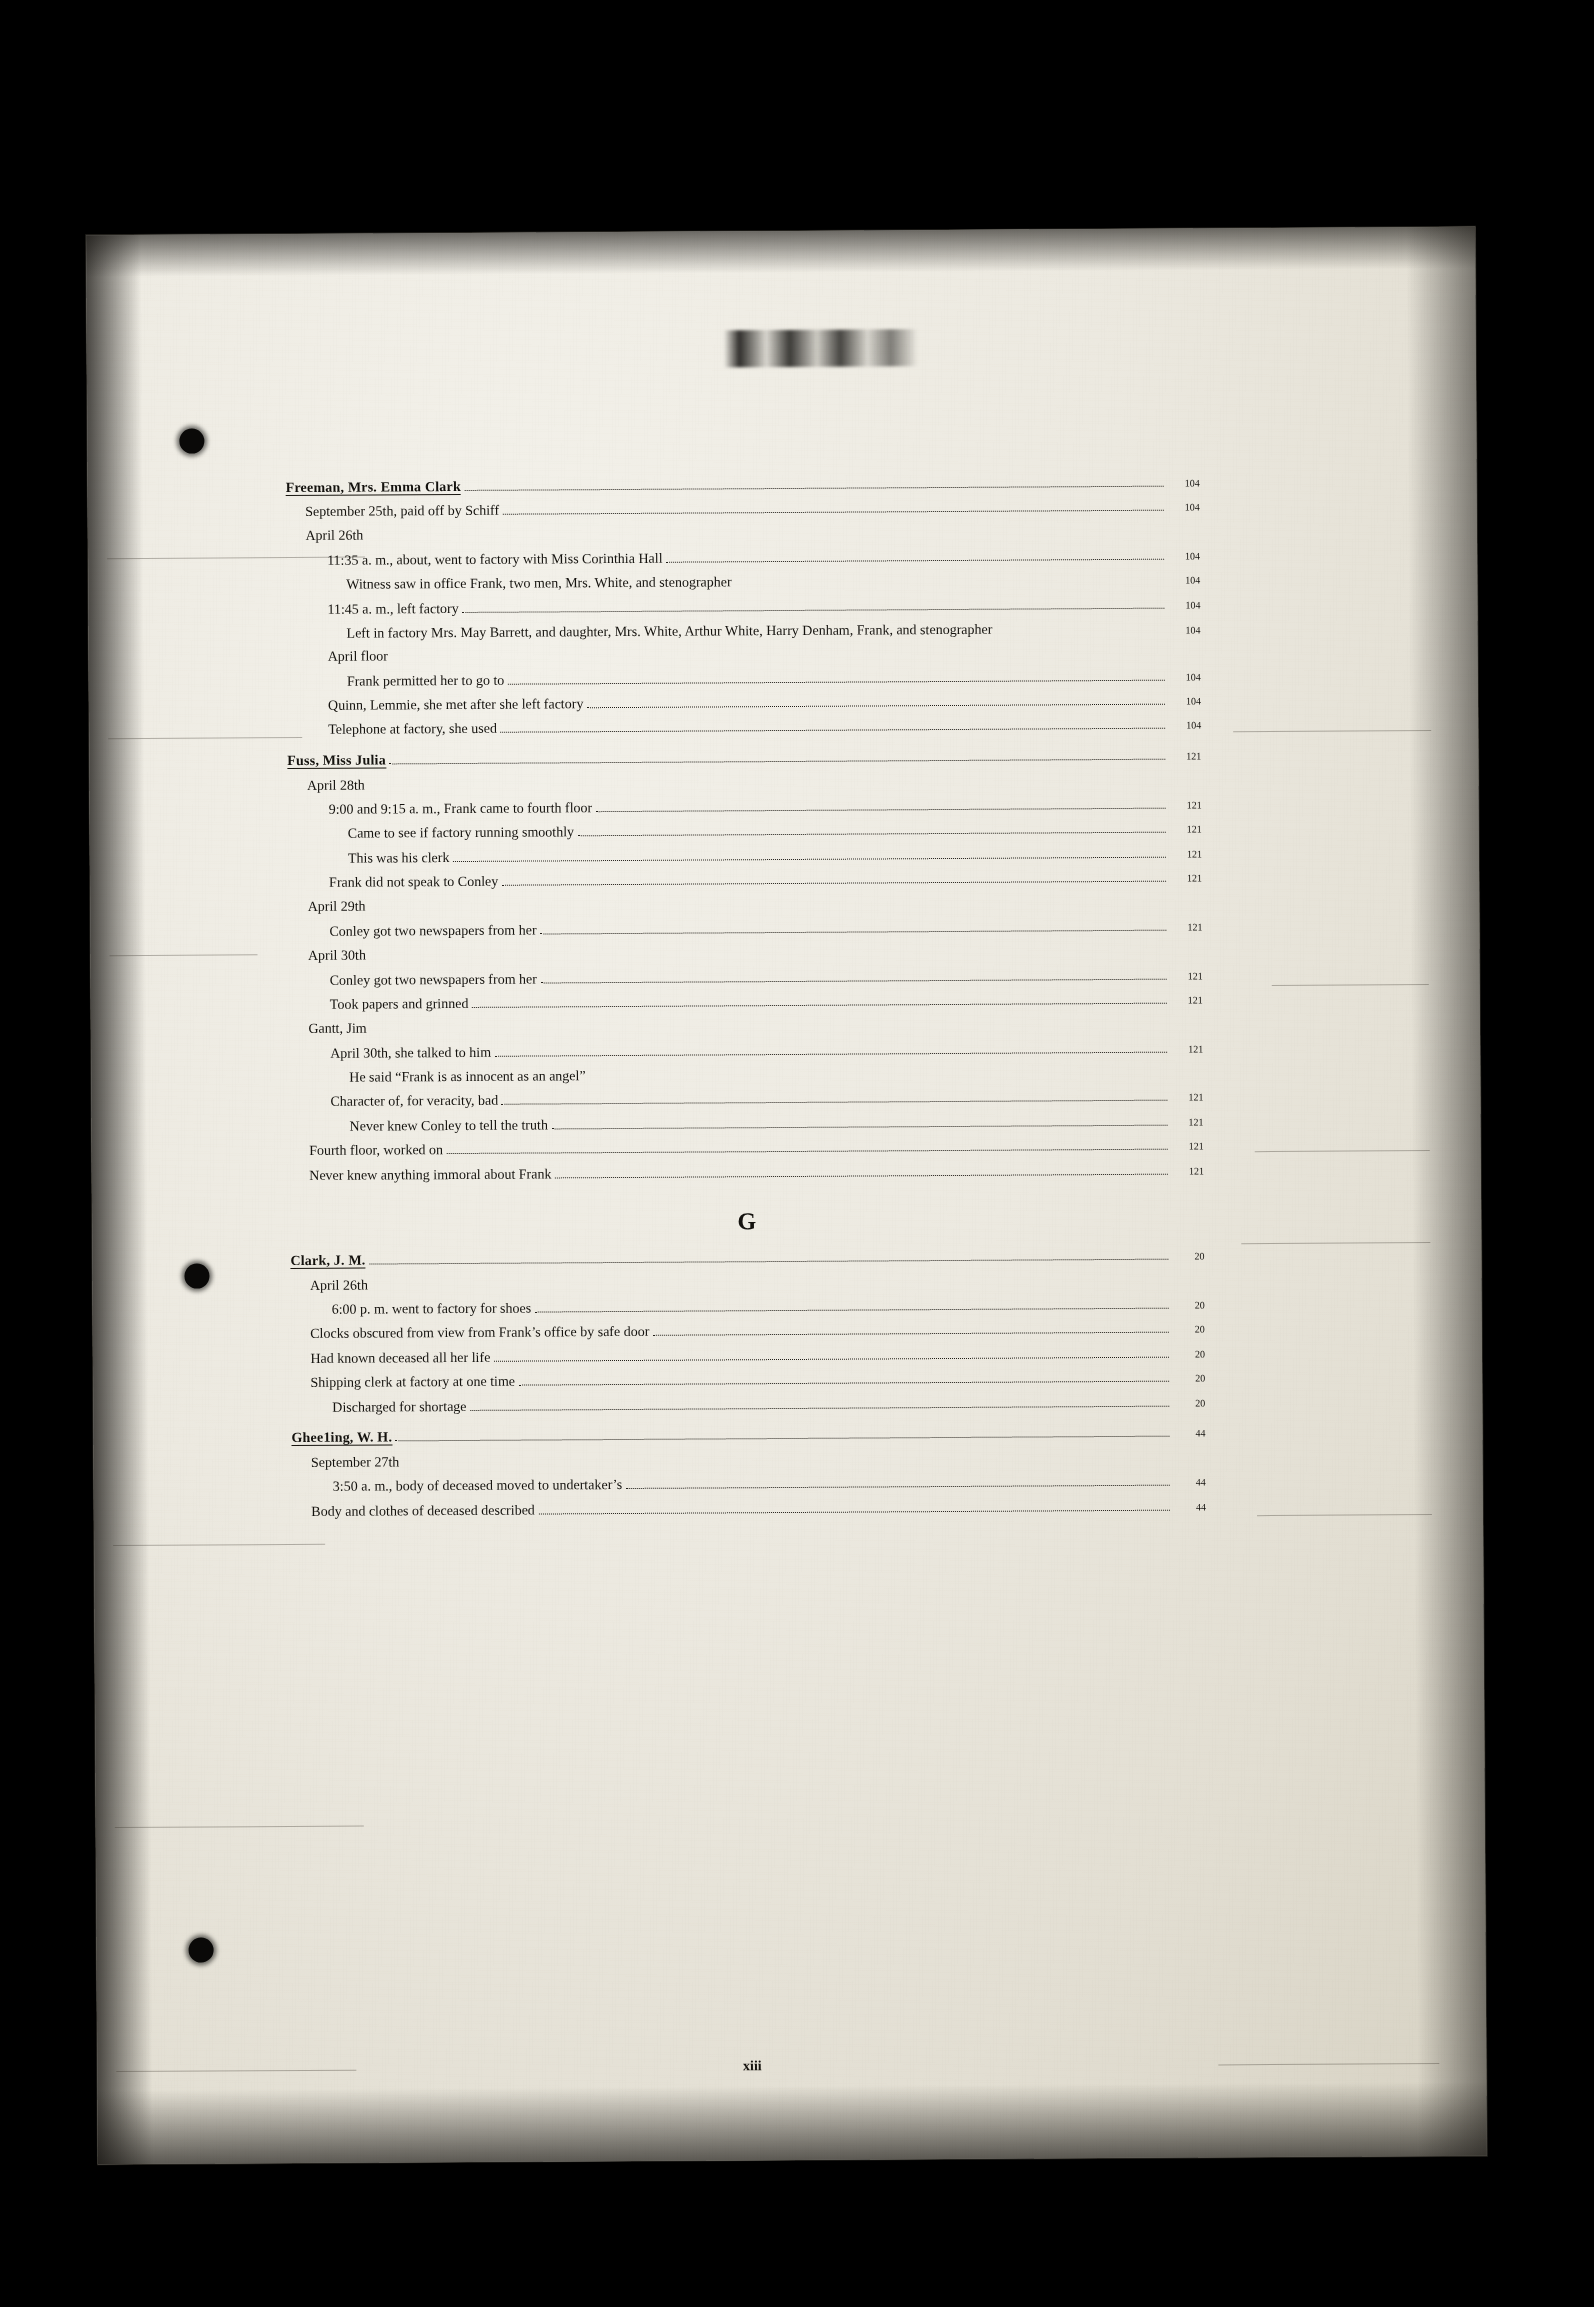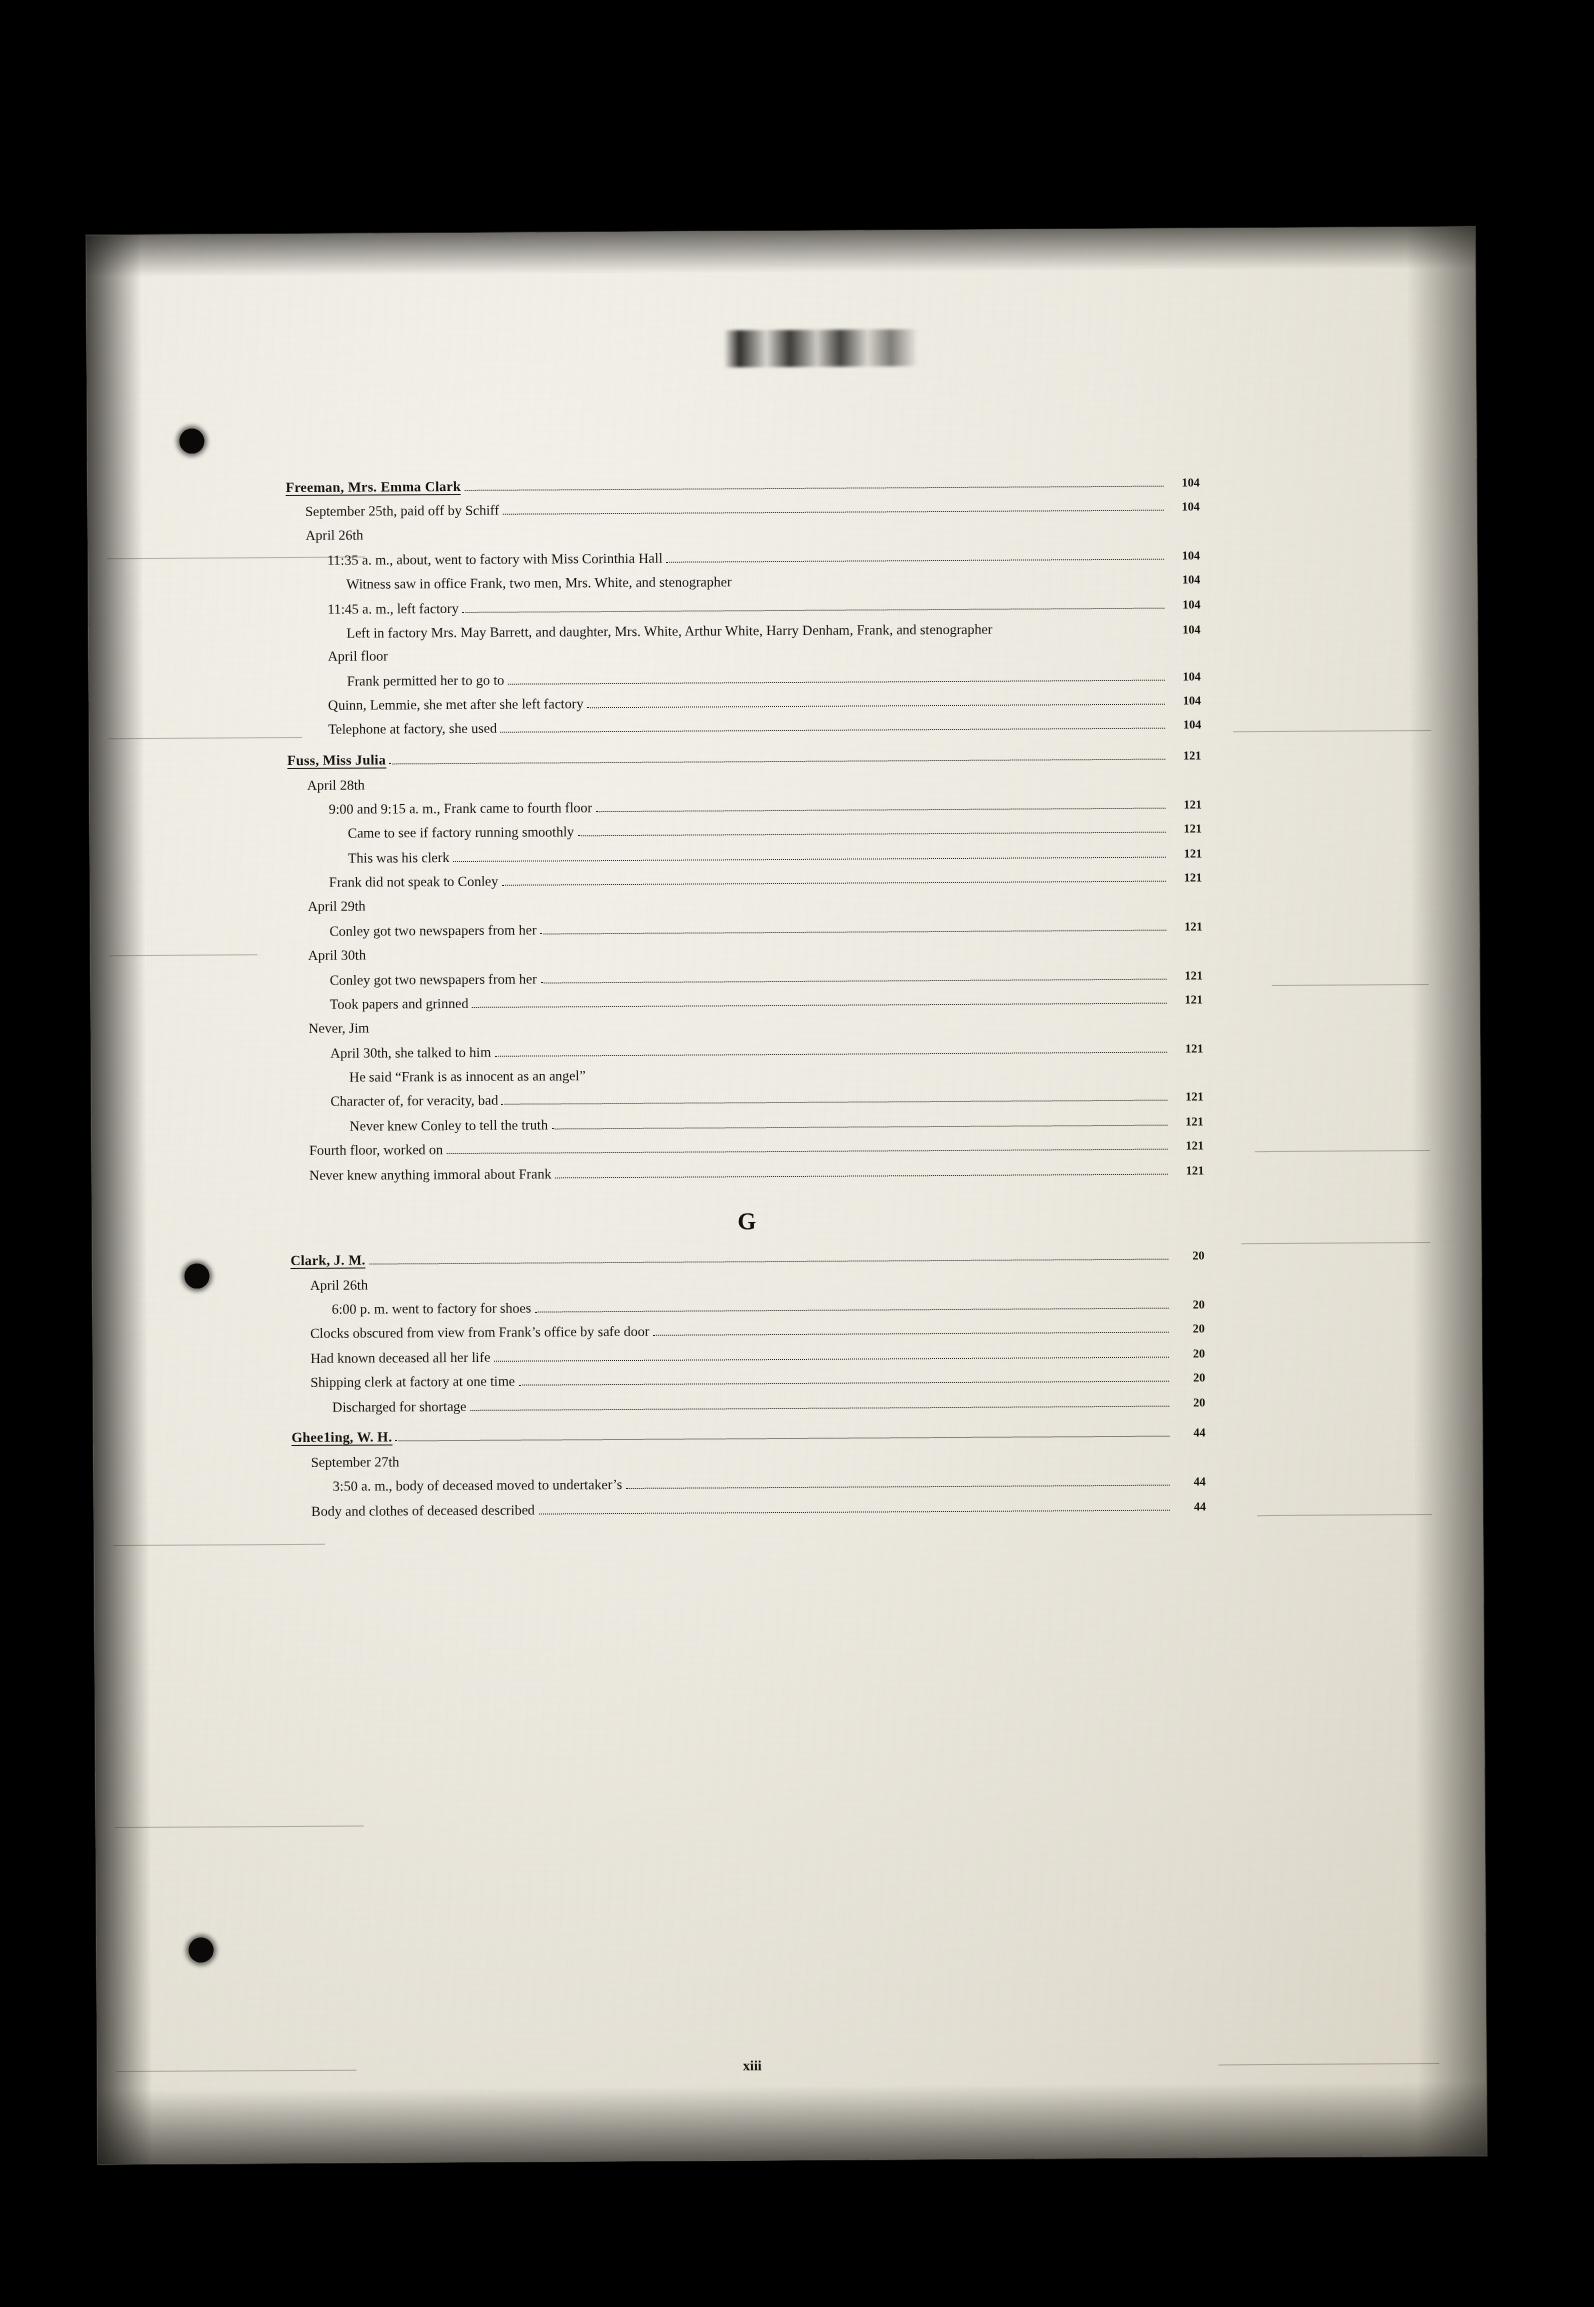--- a/index.html
+++ b/index.html
@@ -104,22 +104,22 @@
     flex: 1 1 auto;
     border-bottom: 1.4px dotted #211e18;
     margin: 0 3.7px 4.2px 3.7px;
     min-width: 14px;
     height: 0;
   }
   .entry .pageno {
     flex: 0 0 auto;
     width: 32px;
     text-align: right;
-    font-weight: bold;
-    font-size: 12px;
+    font-weight: normal;
+    font-size: 10px;
   }
   .entry.no-dots .dots {
     border-bottom: none;
   }
 
   
   .entry.head .label {
     font-weight: bold;
     letter-spacing: 0.2px;
     border-bottom: 0.9px solid #18150f;
@@ -316,21 +316,21 @@
         <span class="label">Conley got two newspapers from her</span>
         <span class="dots"></span>
         <span class="pageno">121</span>
       </div>
       <div class="entry ind2">
         <span class="label">Took papers and grinned</span>
         <span class="dots"></span>
         <span class="pageno">121</span>
       </div>
       <div class="entry ind1 date">
-        <span class="label">Never, Jim</span>
+        <span class="label">Gantt, Jim</span>
         <span class="dots"></span>
         <span class="pageno"></span>
       </div>
       <div class="entry ind2">
         <span class="label">April 30th, she talked to him</span>
         <span class="dots"></span>
         <span class="pageno">121</span>
       </div>
       <div class="entry ind3 date">
         <span class="label">He said “Frank is as innocent as an angel”</span>

